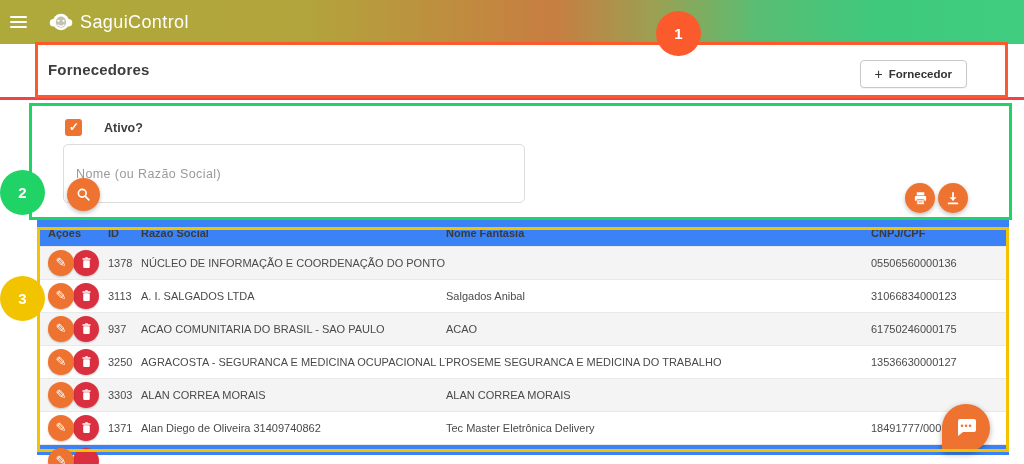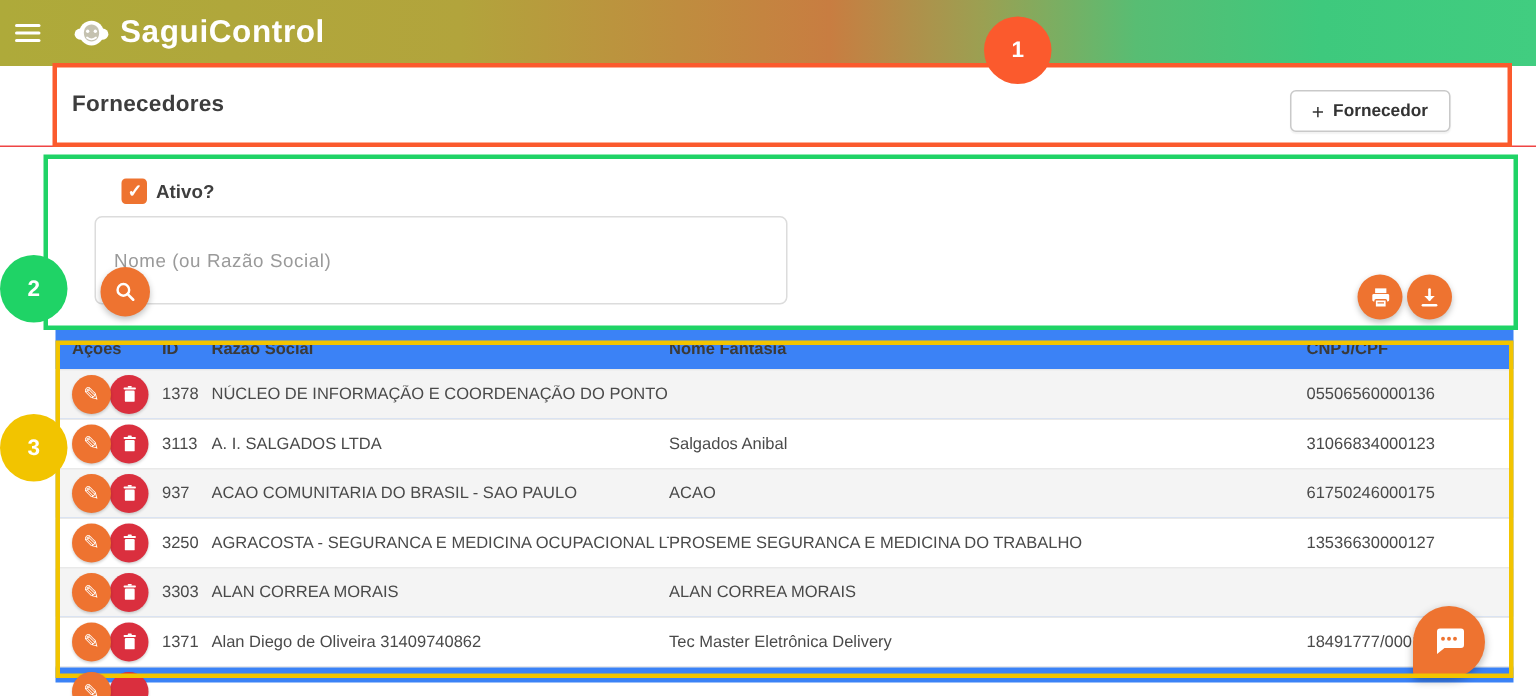--- a/index.html
+++ b/index.html
@@ -9,36 +9,36 @@
   }
   
   .app-header{
     position:absolute;left:0;top:0;width:1024px;height:44px;
     background:linear-gradient(90deg,var(--g-left,#aeaa3a) 0%,#b2a43c 30%,var(--g-mid,#c87d41) 54%,#9ba052 64%,#58bd73 74%,var(--g-right,#3ec97d) 86%,#41cd80 100%);
     display:flex;align-items:center;color:#fff;
   }
   .hamburger{width:17px;height:13px;margin-left:10px;display:flex;flex-direction:column;justify-content:space-between;cursor:pointer;}
   .hamburger span{display:block;height:2.4px;background:#fff;border-radius:1px;}
   .logo-group{display:flex;align-items:center;margin-left:22px;gap:7px;}
-  .app-title{font-size:21px;font-weight:700;letter-spacing:.4px;}
+  .app-title{font-size:18px;font-weight:400;letter-spacing:.4px;}
   .brand-group{position:absolute;right:18px;top:0;height:44px;display:flex;align-items:center;gap:4px;}
   .brand-title{font-size:17px;font-weight:400;}
   
-  .title-bar{position:absolute;left:0;top:44px;width:1024px;height:53px;background:#fff;border-bottom:1px solid #ef4444;}
+  .title-bar{position:absolute;left:0;top:44px;width:1024px;height:53px;background:#fff;border-bottom:3px solid #ef4444;}
   .page-title{position:absolute;left:48px;top:17px;font-size:15px;font-weight:700;color:#3d3d3d;letter-spacing:.2px;}
   .add-btn{
     position:absolute;right:57px;top:16px;height:28px;padding:0 14px;
     background:#fff;border:1px solid #c9c9c9;border-radius:4px;
     font-size:11.5px;font-weight:700;color:#333;display:flex;align-items:center;gap:6px;
     box-shadow:0 1px 1px rgba(0,0,0,.05);cursor:pointer;font-family:"Liberation Sans",sans-serif;
   }
   .add-btn .plus{font-size:14px;font-weight:400;line-height:1;}
   
   .filter-card{position:absolute;left:32px;top:106px;width:978px;height:111px;background:#fff;}
-  .chk-row{position:absolute;left:33px;top:13px;display:flex;align-items:center;gap:6px;cursor:pointer;margin-left:16px;}
+  .chk-row{position:absolute;left:33px;top:13px;display:flex;align-items:center;gap:22px;cursor:pointer;}
   .checkbox{width:17px;height:17px;border-radius:3px;background:#fff;border:2px solid #bbb;box-sizing:border-box;position:relative;}
   .checkbox.checked{background:var(--accent,#ee7330);border-color:var(--accent,#ee7330);}
   .checkbox.checked::after{content:"✓";position:absolute;left:2px;top:-1px;color:#fff;font-size:12px;font-weight:700;}
   .chk-label{font-size:12.5px;font-weight:700;color:#3e3e3e;}
   .name-input{
     position:absolute;left:31px;top:38px;width:436px;height:33px;
     border:1px solid #dcdcdc;border-radius:5px;padding:12px 12px;
     font-size:12.5px;letter-spacing:.4px;color:#444;font-family:"Liberation Sans",sans-serif;outline:none;
   }
   .name-input::placeholder{color:#9a9a9a;}

